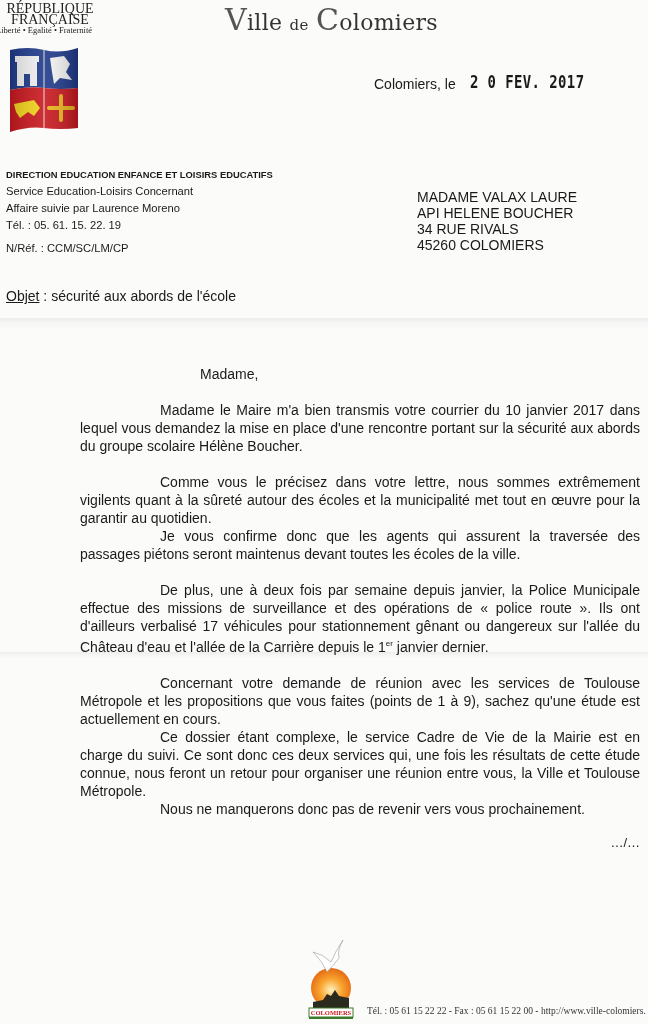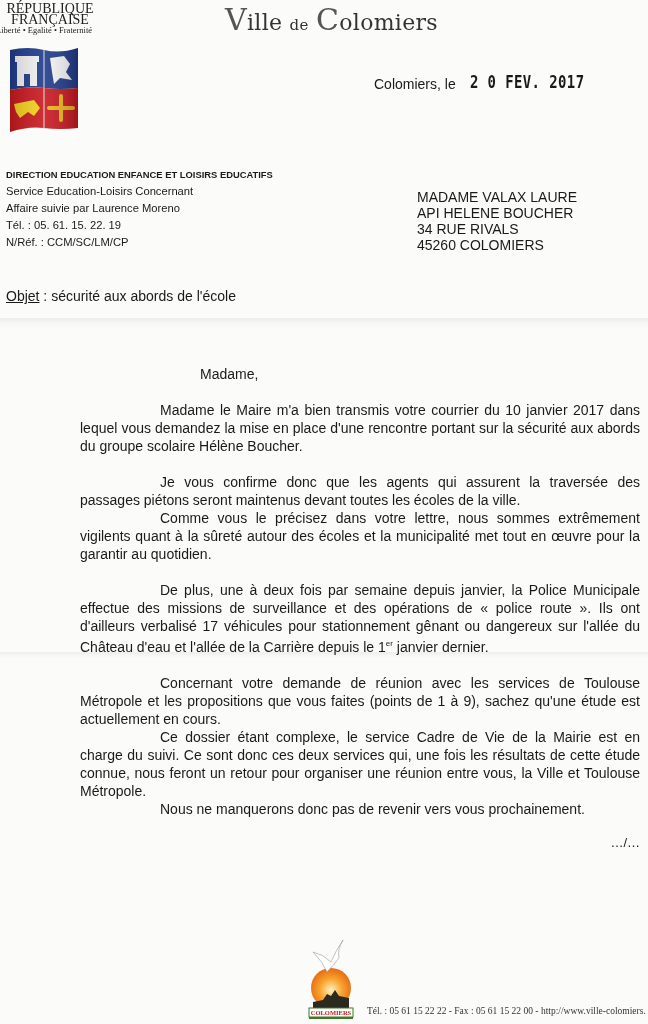--- a/index.html
+++ b/index.html
@@ -18,21 +18,21 @@
     .city-title { left: 225px; top: 2px; font-family: "DejaVu Serif", serif; color: #333; font-size: 22px; letter-spacing: 0.3px; white-space: nowrap; text-align: right; }
     .city-title .big { font-size: 30px; color: #555; }
     .city-title .small { font-size: 15px; }
 
     .date-line { left: 374px; top: 76px; font-size: 14px; white-space: nowrap; }
     .date-stamp { left: 470px; top: 72px; font-family: "DejaVu Sans Mono", monospace; font-size: 17px; font-weight: bold; letter-spacing: 0.5px; transform: scaleX(0.82); transform-origin: left; white-space: nowrap; }
 
     
     .sender { left: 6px; top: 166px; font-size: 11.2px; line-height: 17px; }
     .sender .dir { font-weight: bold; font-size: 9.4px; }
-    .sender .ref { }
+    .sender .ref { margin-top: 6px; }
 
     
     .recipient { left: 374px; top: 189px; font-size: 14px; line-height: 16px; margin-left: 43px; }
 
     .objet { left: 6px; top: 288px; font-size: 14px; }
     .objet .u { text-decoration: underline; }
 
     
     .fold { left: 0; top: 318px; width: 648px; height: 12px; background: linear-gradient(to bottom, rgba(0,0,0,0.06), rgba(0,0,0,0.02) 40%, rgba(0,0,0,0)); }
     .fold2 { left: 0; top: 652px; width: 648px; height: 6px; background: linear-gradient(to bottom, rgba(0,0,0,0.05), rgba(0,0,0,0)); }
@@ -125,22 +125,22 @@
 </div>
 
 <div class="abs fold"></div>
 <div class="abs fold2"></div>
 
 <div class="abs body-text">
   <p class="salut">Madame,</p>
   <div class="gap"></div>
   <p class="ind">Madame le Maire m'a bien transmis votre courrier du 10 janvier 2017 dans lequel vous demandez la mise en place d'une rencontre portant sur la sécurité aux abords du groupe scolaire Hélène Boucher.</p>
   <div class="gap"></div>
+  <p class="ind">Comme vous le précisez dans votre lettre, nous sommes extrêmement vigilents quant à la sûreté autour des écoles et la municipalité met tout en œuvre pour la garantir au quotidien.</p>
   <p class="ind">Je vous confirme donc que les agents qui assurent la traversée des passages piétons seront maintenus devant toutes les écoles de la ville.</p>
-  <p class="ind">Comme vous le précisez dans votre lettre, nous sommes extrêmement vigilents quant à la sûreté autour des écoles et la municipalité met tout en œuvre pour la garantir au quotidien.</p>
   <div class="gap"></div>
   <p class="ind"><span>De plus, une à deux fois par semaine depuis janvier, la Police Municipale effectue des missions de surveillance et des opérations de « police route ». Ils ont d'ailleurs verbalisé 17 véhicules pour stationnement gênant ou dangereux sur l'allée du Château d'eau et l'allée de la Carrière depuis le 1</span><sup style="font-size:8px;">er</sup><span> janvier dernier.</span></p>
   <div class="gap"></div>
   <p class="ind">Concernant votre demande de réunion avec les services de Toulouse Métropole et les propositions que vous faites (points de 1 à 9), sachez qu'une étude est actuellement en cours.</p>
   <p class="ind">Ce dossier étant complexe, le service Cadre de Vie de la Mairie est en charge du suivi. Ce sont donc ces deux services qui, une fois les résultats de cette étude connue, nous feront un retour pour organiser une réunion entre vous, la Ville et Toulouse Métropole.</p>
   <p class="ind">Nous ne manquerons donc pas de revenir vers vous prochainement.</p>
   <div class="gap"></div>
 </div>
 
 <div class="abs cont">…/…</div>

